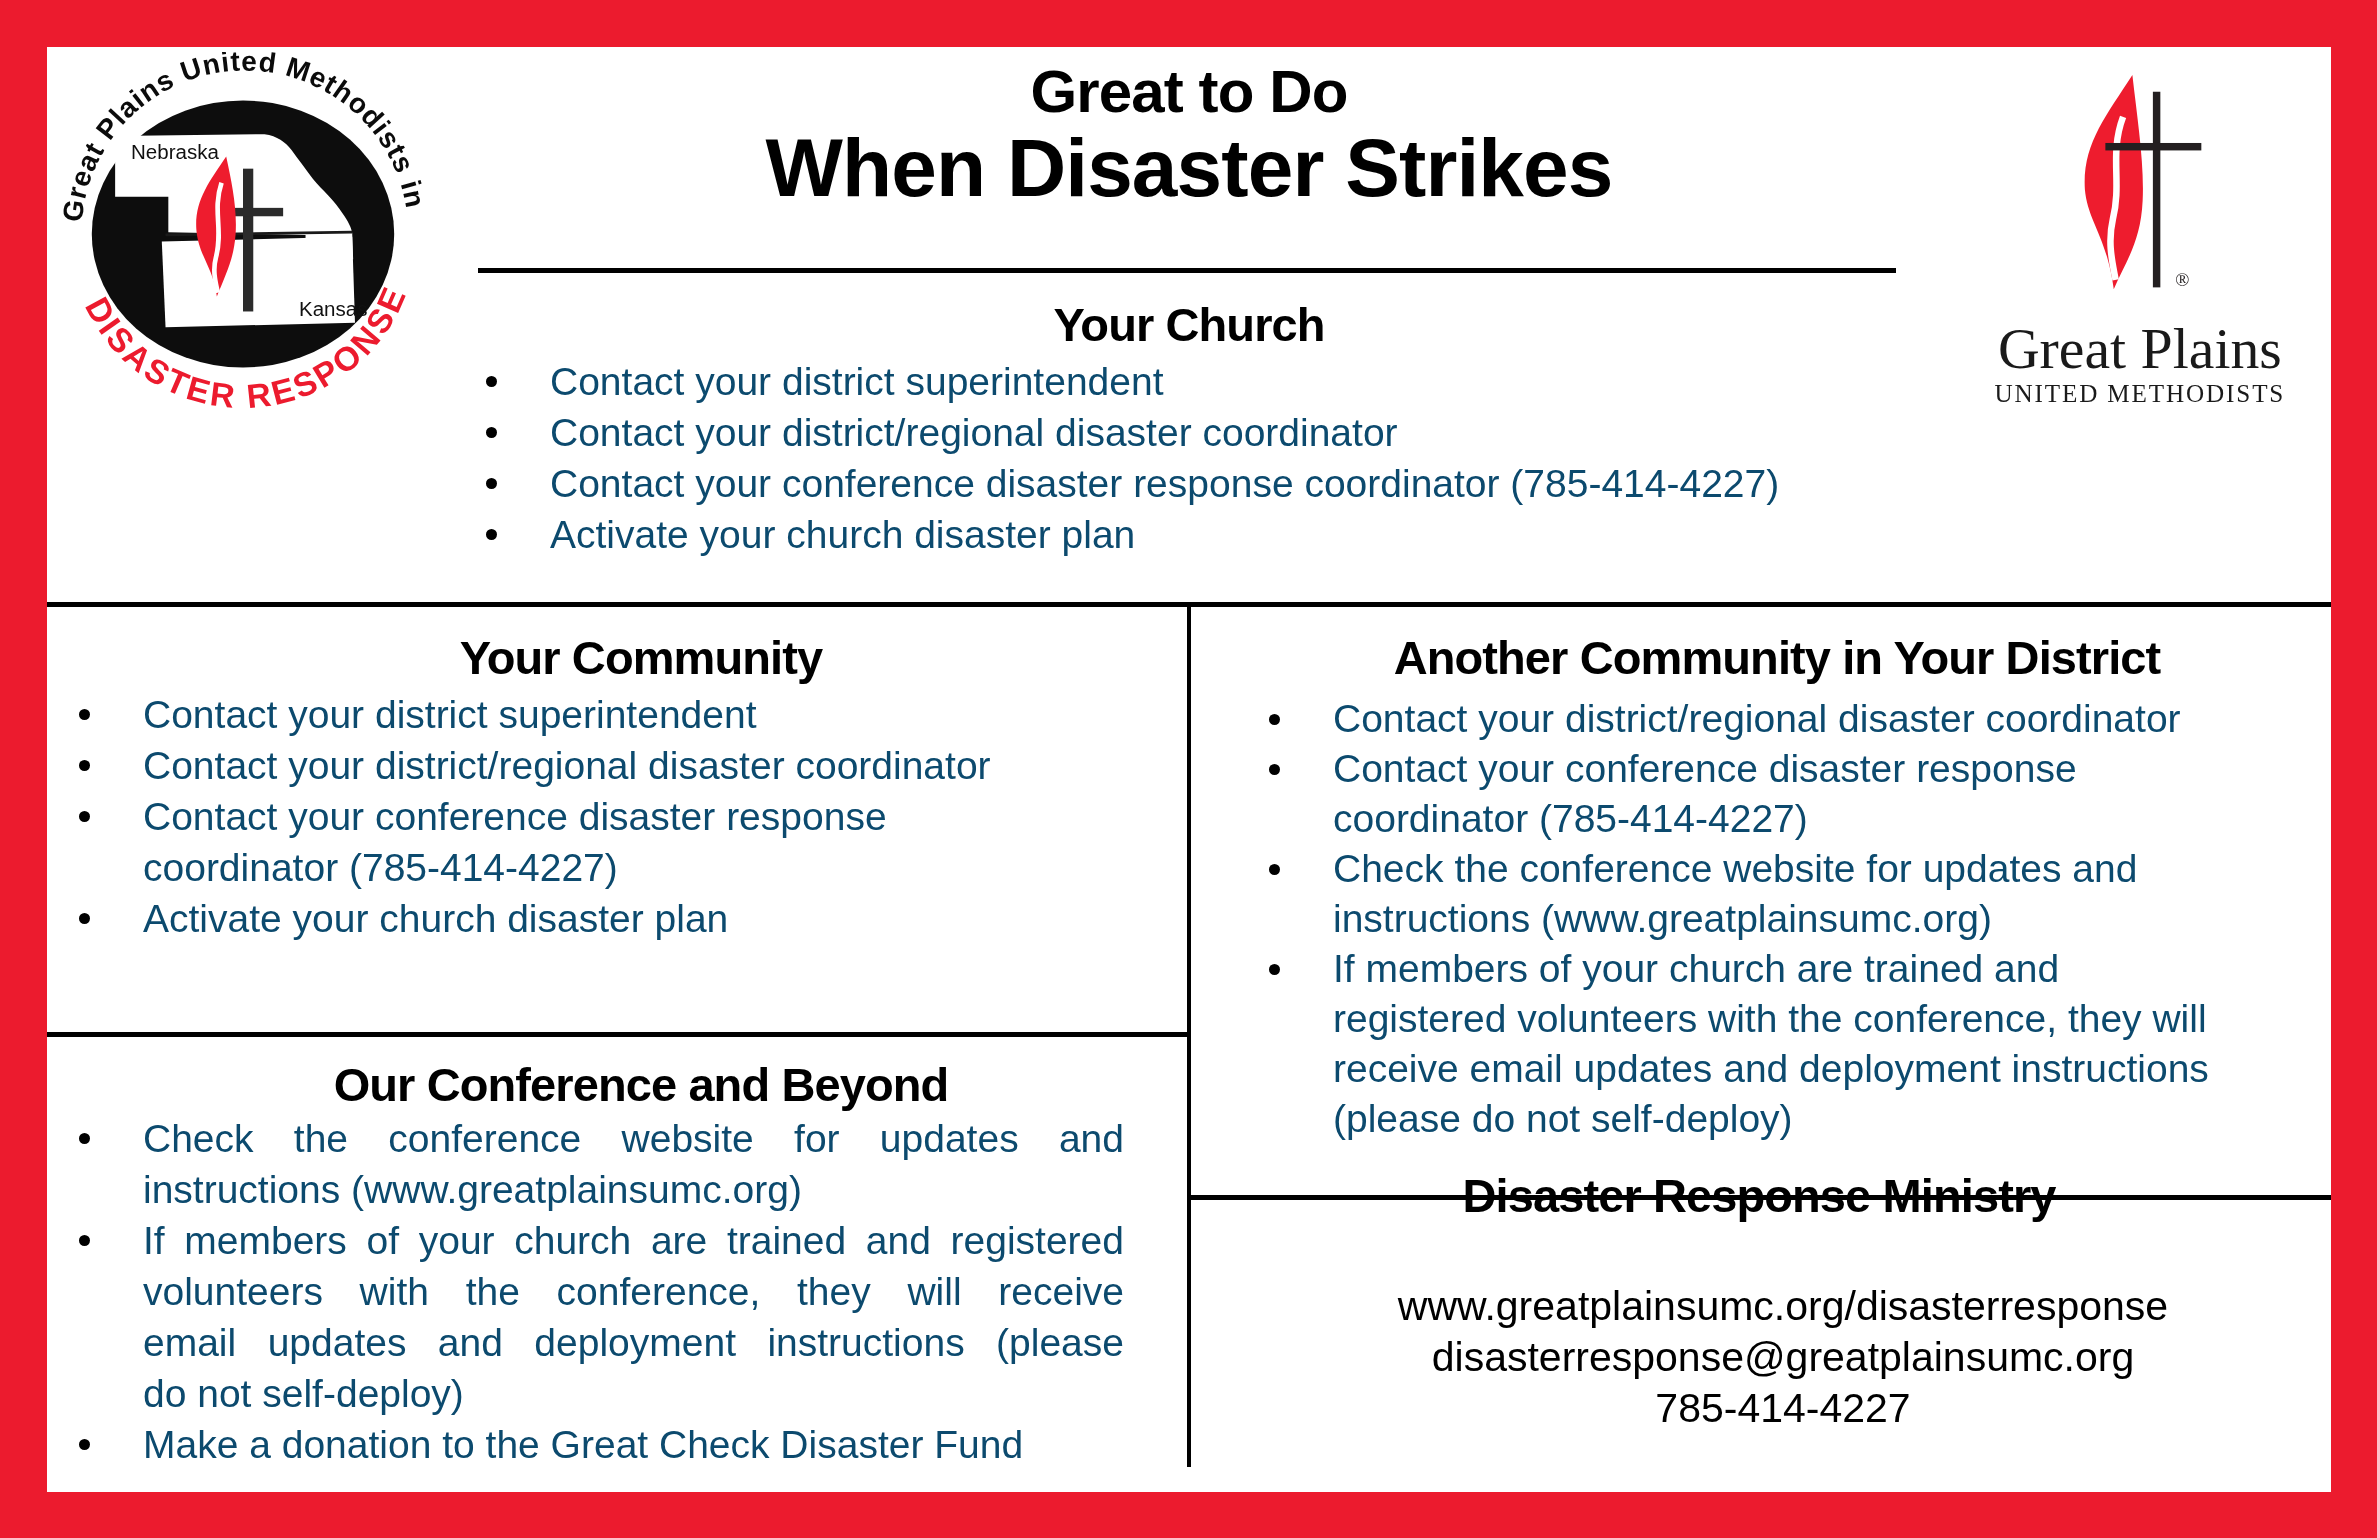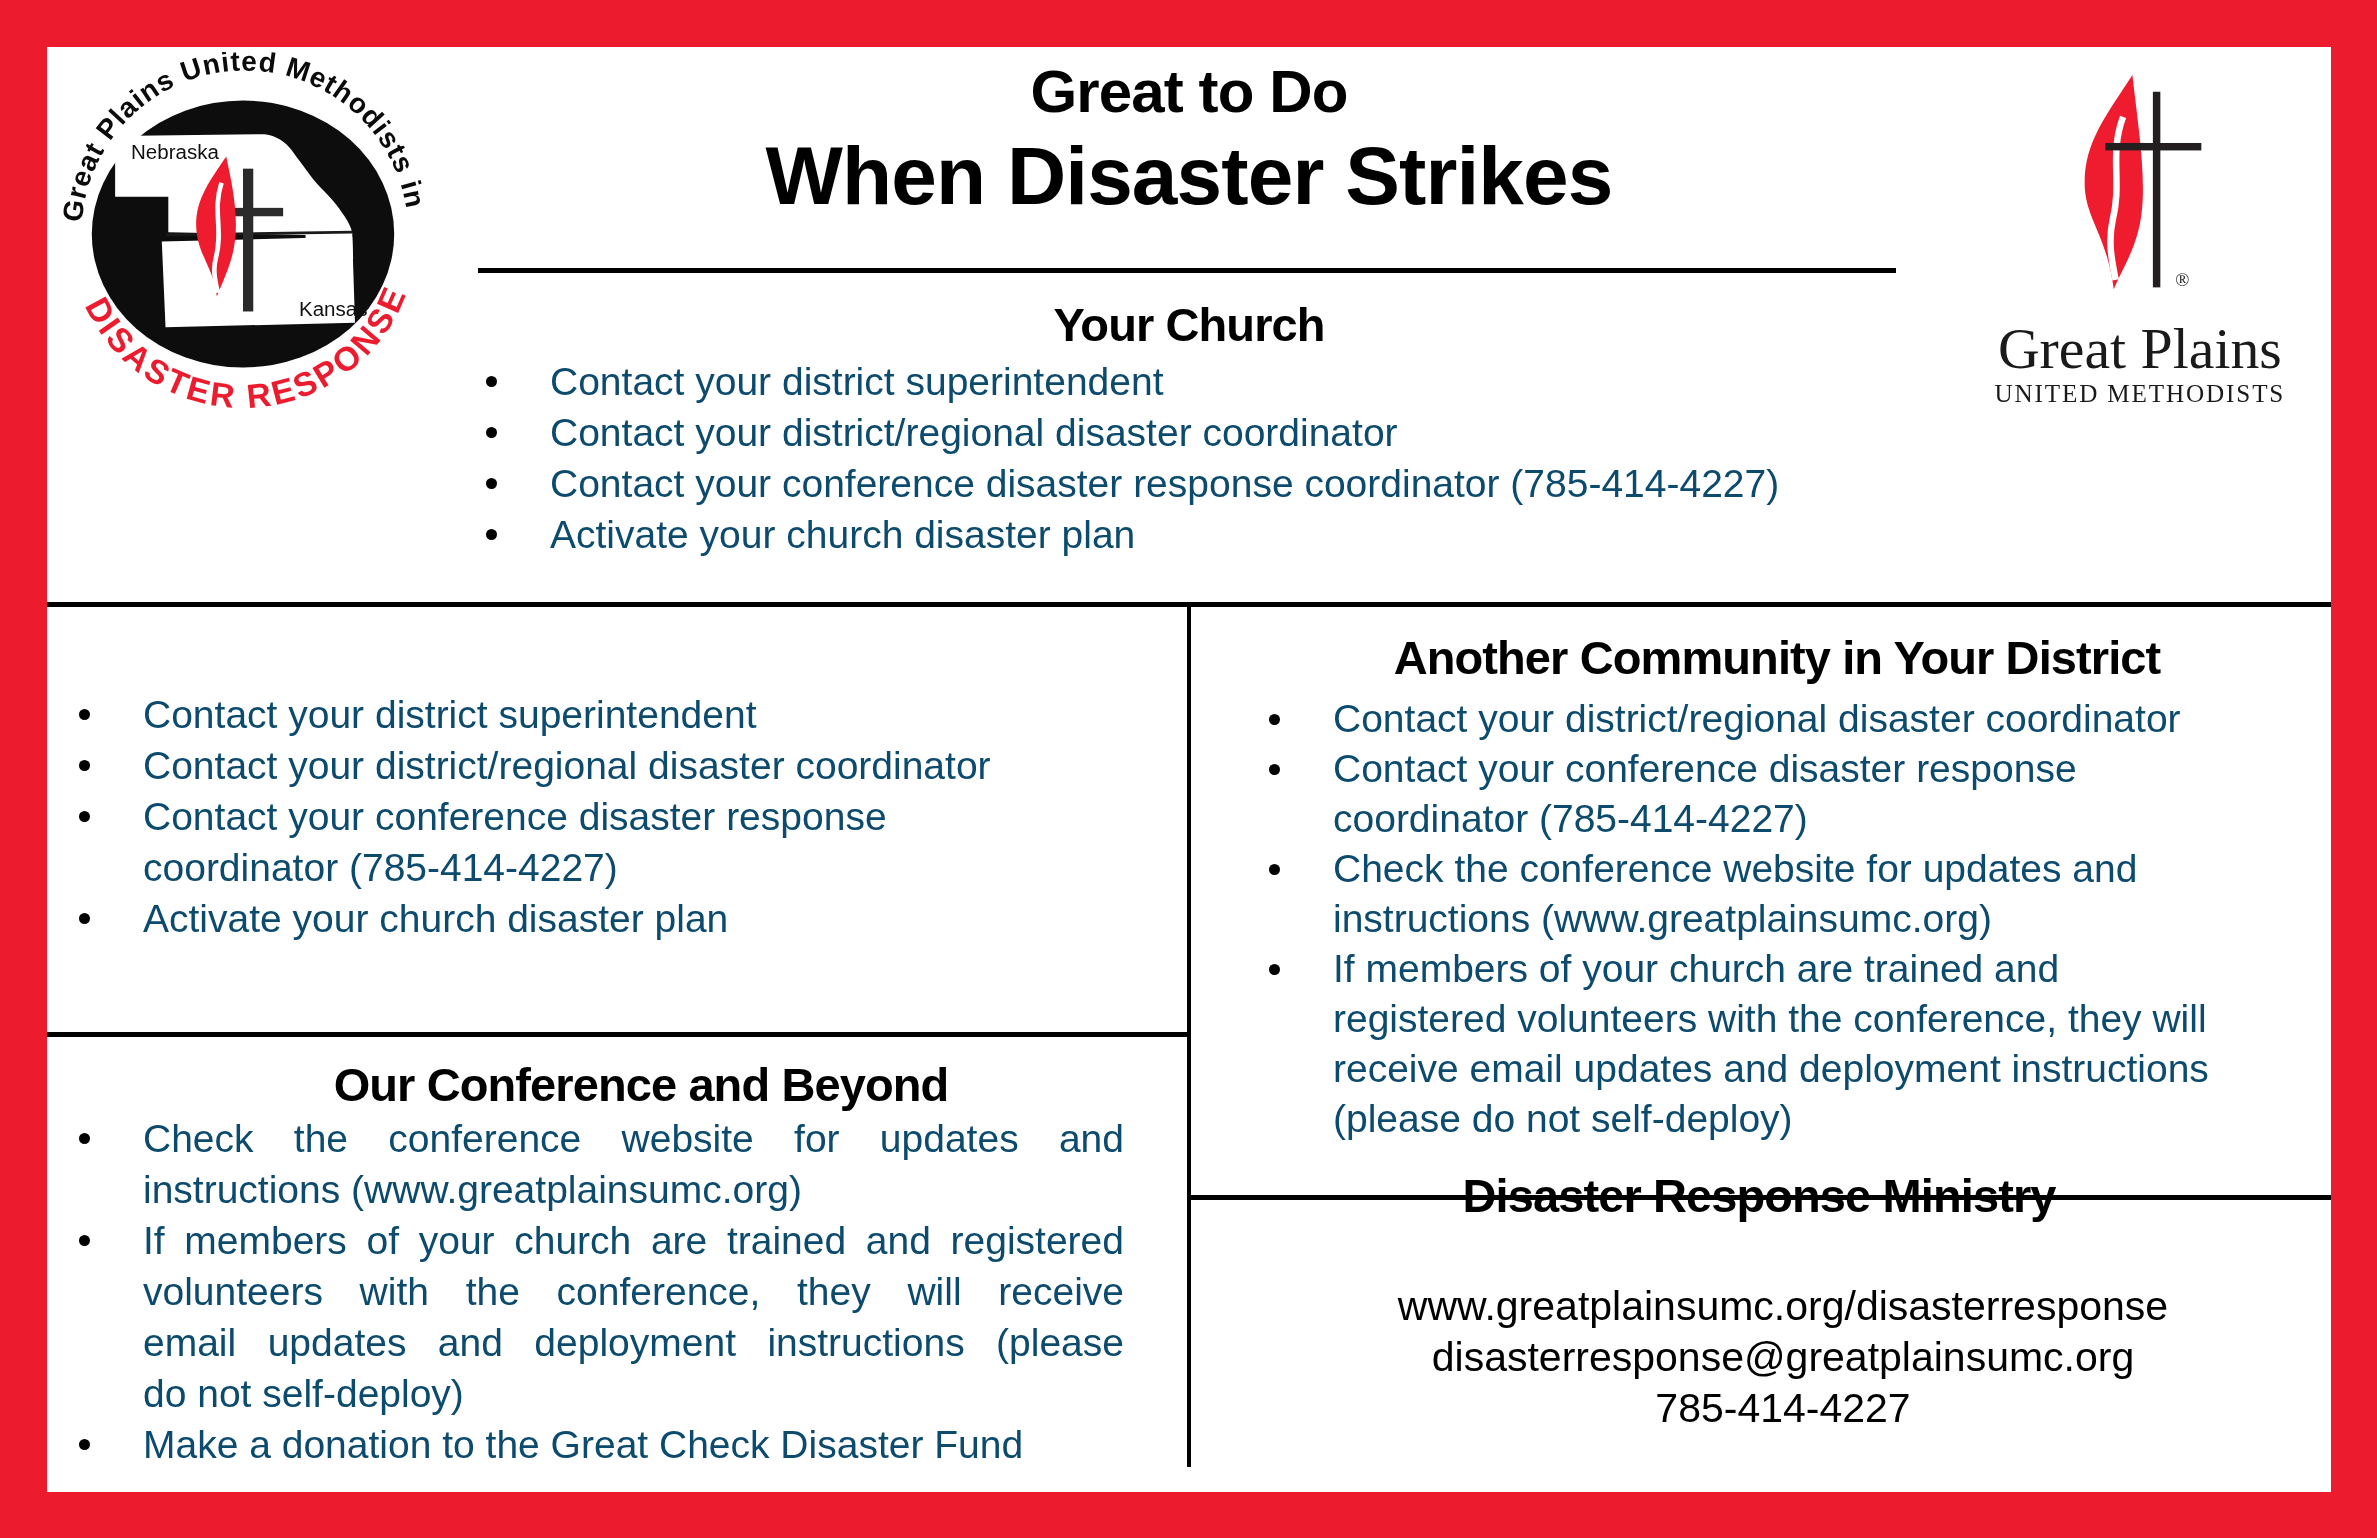--- a/index.html
+++ b/index.html
@@ -7,21 +7,21 @@
     width:2377px;height:1538px;position:relative;
     font-family:"Liberation Sans",sans-serif;
     background:#ffffff;overflow:hidden;
   }
   .page{position:absolute;left:0;top:0;width:2377px;height:1538px;background:#EC1B2E;}
   .content{position:absolute;left:47px;top:47px;width:2284px;height:1445px;background:#ffffff;}
   .abs{position:absolute;}
   .ctr{text-align:center;}
   .ink{color:#000;}
   .title1{left:0;top:12px;width:2284px;font-size:60px;font-weight:bold;line-height:65px;letter-spacing:-0.9px;}
-  .title2{left:0;top:76px;width:2284px;font-size:82px;font-weight:bold;line-height:89px;letter-spacing:-0.9px;margin-top:8px;}
+  .title2{left:0;top:76px;width:2284px;font-size:82px;font-weight:bold;line-height:89px;letter-spacing:-0.9px;}
   .rule{left:431px;top:221px;width:1418px;height:4.7px;background:#000;}
   .h-full{left:0;top:254px;width:2284px;}
   .heading{font-size:47px;font-weight:bold;line-height:48px;white-space:nowrap;letter-spacing:-0.9px;}
   .h-left1{left:0;top:587px;width:1188px;}
   .h-left2{left:0;top:1014px;width:1188px;}
   .h-right1{left:1140px;top:587px;width:1180px;}
   .h-right2{left:1140px;top:1125px;width:1144px;}
   .divider-full{left:0;top:555px;width:2284px;height:4.7px;background:#000;}
   .divider-vert{left:1140px;top:555px;width:3.7px;height:865px;background:#000;}
   .divider-left{left:0;top:985px;width:1142px;height:4.7px;background:#000;}
@@ -96,20 +96,21 @@
         <div class="bline"><span class="dot"></span><span>Contact your district/regional disaster coordinator</span></div>
         <div class="bline"><span class="dot"></span><span>Contact your conference disaster response coordinator (785-414-4227)</span></div>
         <div class="bline"><span class="dot"></span><span>Activate your church disaster plan</span></div>
       </div>
 
     <div class="abs divider-full"></div>
     <div class="abs divider-vert"></div>
     <div class="abs divider-left"></div>
     <div class="abs divider-right"></div>
 
+    <div class="abs ctr heading h-left1">Your Community</div>
     <div class="abs list lst-community">
         <div class="bline"><span class="dot"></span><span>Contact your district superintendent</span></div>
         <div class="bline"><span class="dot"></span><span>Contact your district/regional disaster coordinator</span></div>
         <div class="bline"><span class="dot"></span><span>Contact your conference disaster response</span></div>
         <div class="bline"><span>coordinator (785-414-4227)</span></div>
         <div class="bline"><span class="dot"></span><span>Activate your church disaster plan</span></div>
       </div>
 
     <div class="abs ctr heading h-left2">Our Conference and Beyond</div>
     <div class="abs list lst-conference">

